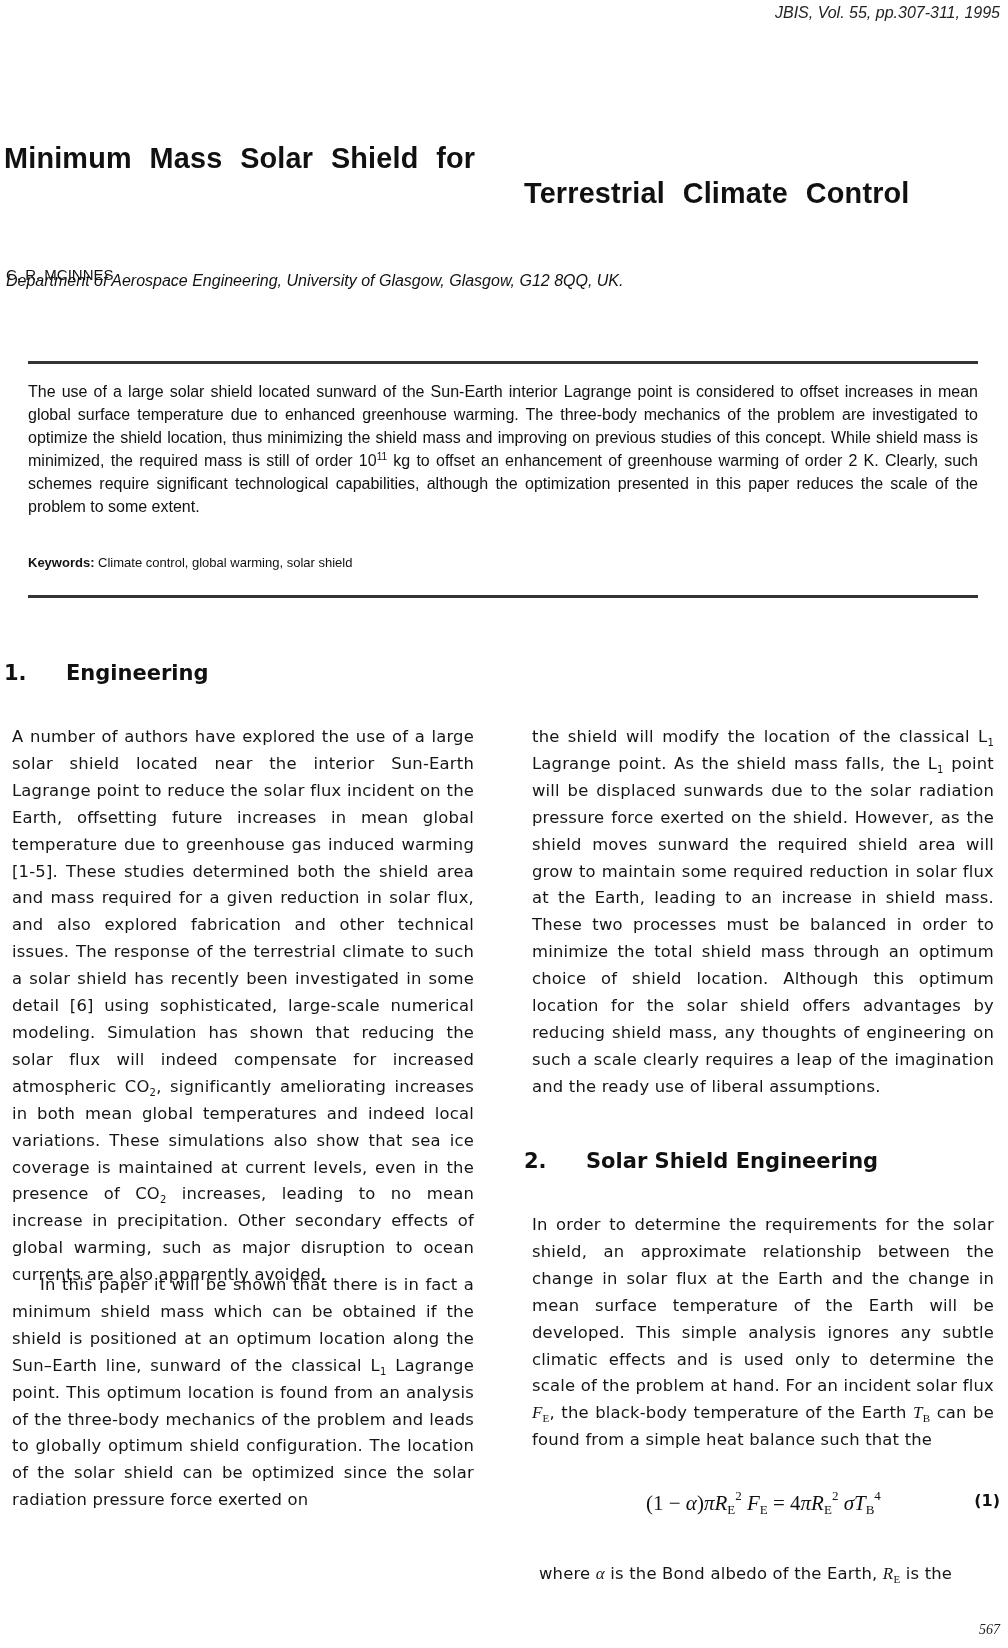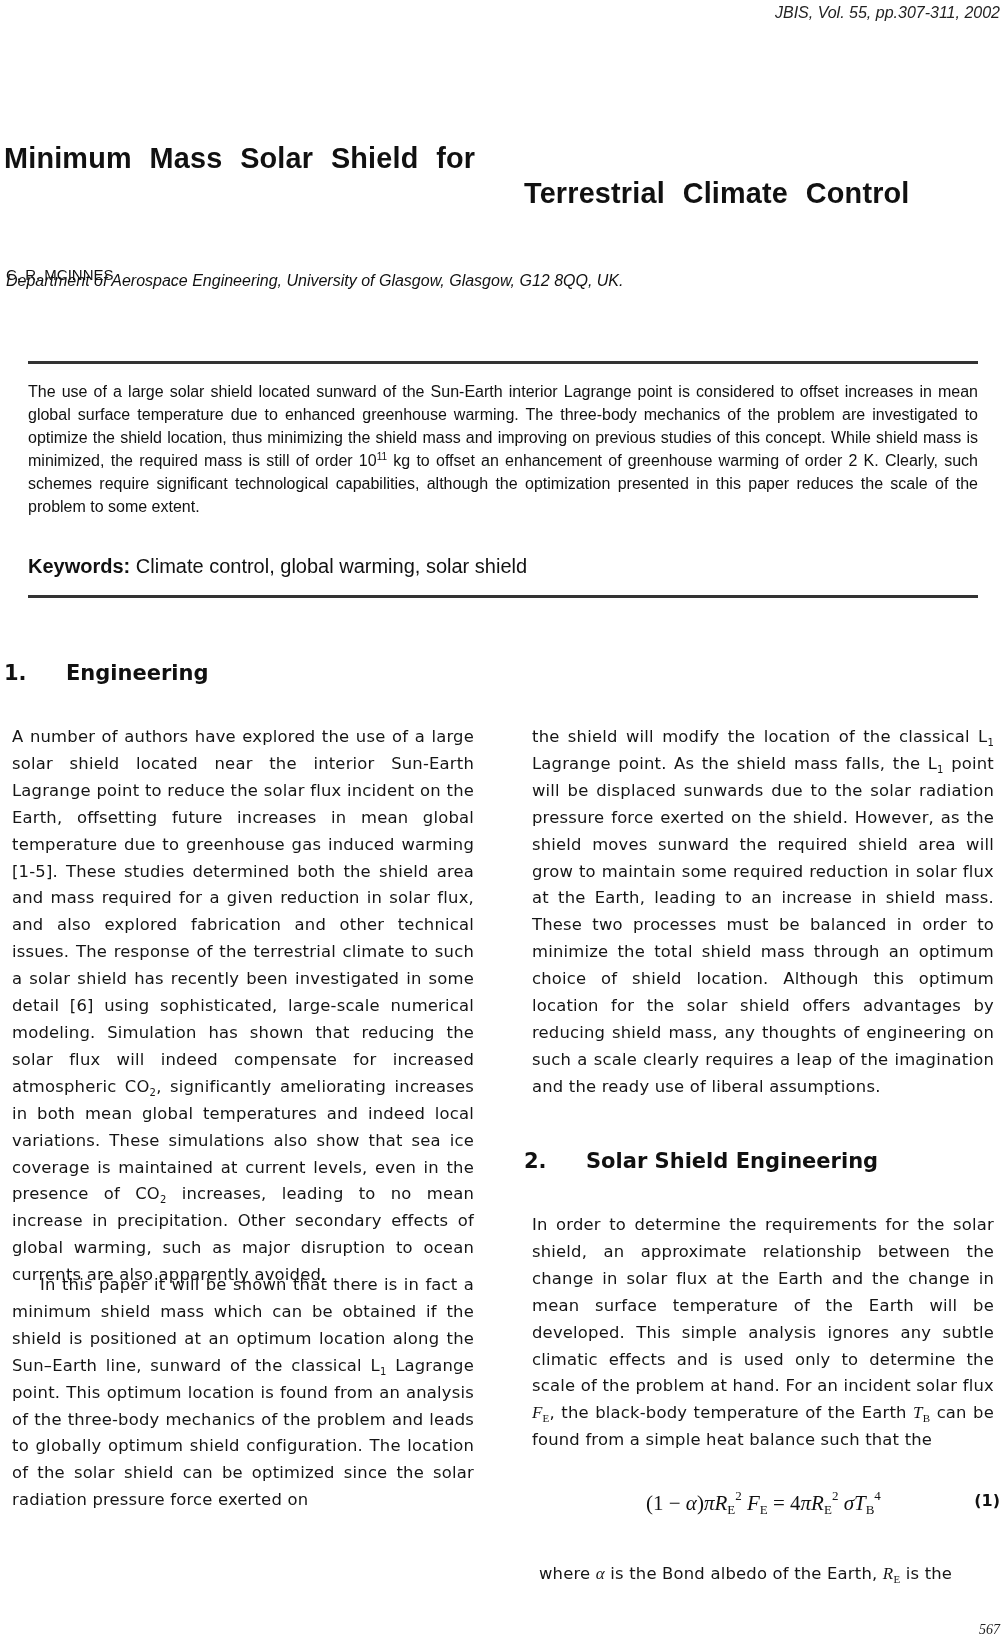--- a/index.html
+++ b/index.html
@@ -75,21 +75,21 @@
       line-height: 23px;
       text-align: justify;
       color: #111;
     }
     .abstract sup { font-size: 10px; line-height: 0; vertical-align: 6px; }
     .keywords {
       position: absolute;
       left: 28px;
       top: 555px;
       font-family: "Liberation Sans", sans-serif;
-      font-size: 20px;
+      font-size: 13px;
       color: #111;
     }
     .keywords .kw-label { font-weight: bold; }
     .section-heading {
       position: absolute;
       font-family: "DejaVu Sans", sans-serif;
       font-weight: bold;
       font-size: 21px;
       color: #111;
       white-space: nowrap;
@@ -152,21 +152,21 @@
       top: 1622px;
       font-family: "Liberation Serif", serif;
       font-style: italic;
       font-size: 14px;
       color: #222;
     }
   </style>
 </head>
 <body>
 
-<div class="journal-ref">JBIS, Vol. 55, pp.307-311, 2002</div>
+<div class="journal-ref">JBIS, Vol. 55, pp.307-311, 1995</div>
 
 <div class="title-line title-1">Minimum Mass Solar Shield for</div>
 <div class="title-line title-2">Terrestrial Climate Control</div>
 
 <div class="author">C. R. MCINNES</div>
 <div class="affiliation">Department of Aerospace Engineering, University of Glasgow, Glasgow, G12 8QQ, UK.</div>
 
 <div class="rule rule-top"></div>
 
 <div class="abstract"><span>The use of a large solar shield located sunward of the Sun-Earth interior Lagrange point is considered to offset increases in mean global surface temperature due to enhanced greenhouse warming. The three-body mechanics of the problem are investigated to optimize the shield location, thus minimizing the shield mass and improving on previous studies of this concept. While shield mass is minimized, the required mass is still of order </span><span>10</span><sup>11</sup><span> kg to offset an enhancement of greenhouse warming of order 2 K. Clearly, such schemes require significant technological capabilities, although the optimization presented in this paper reduces the scale of the problem to some extent.</span></div>

